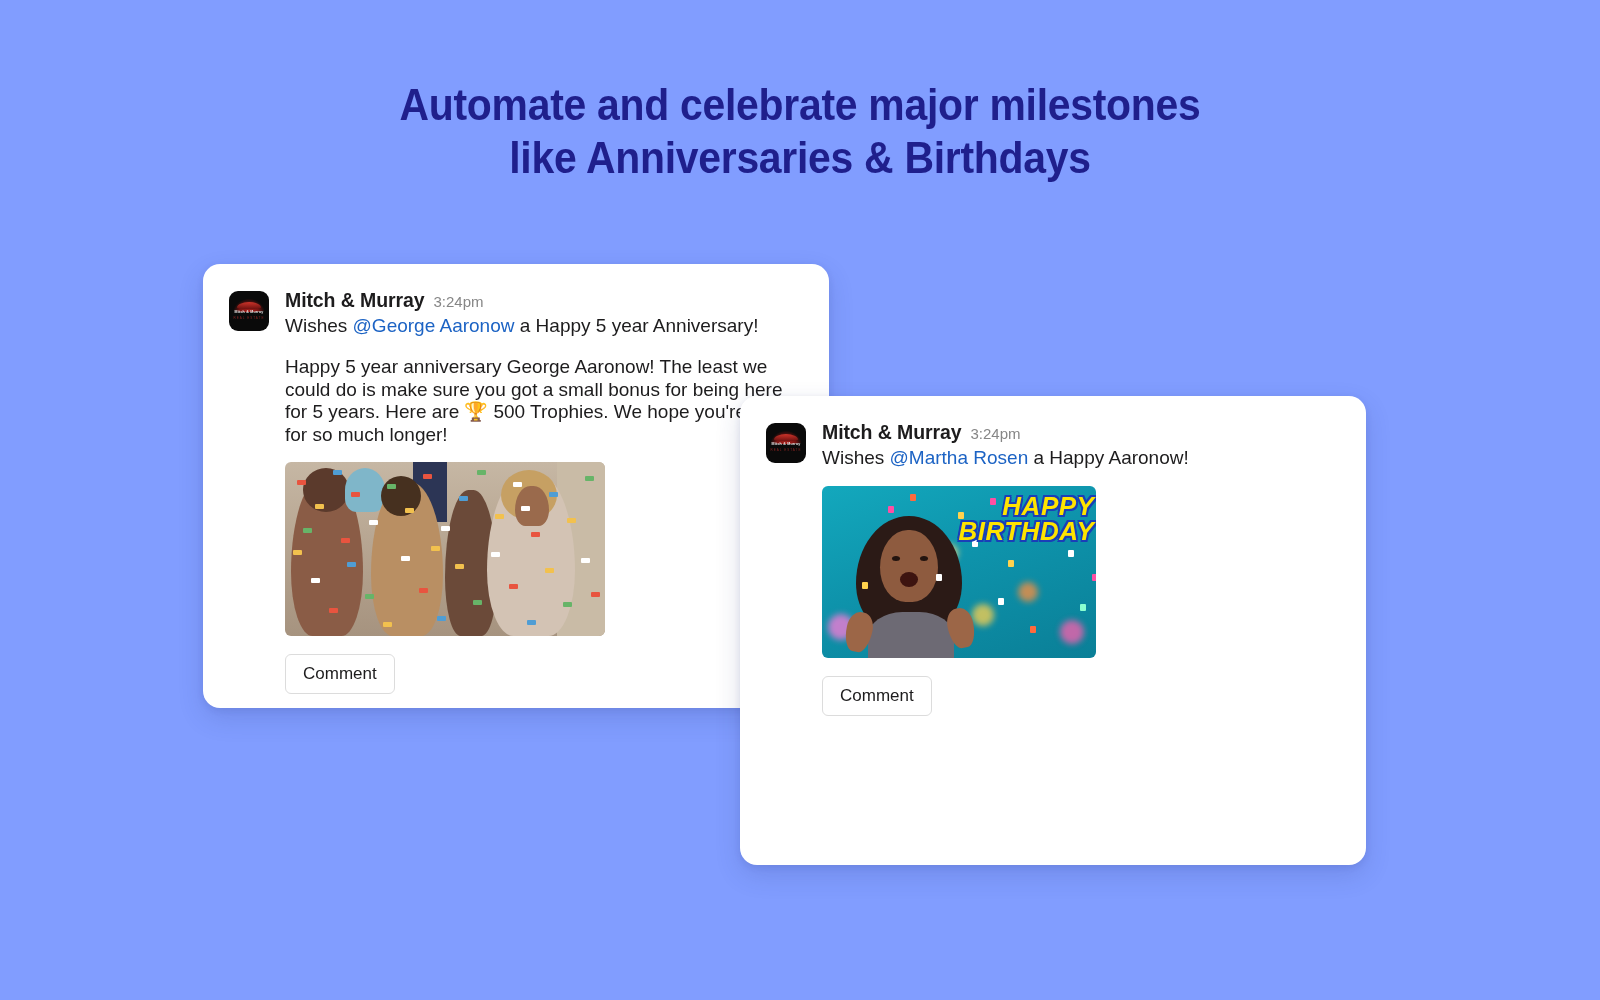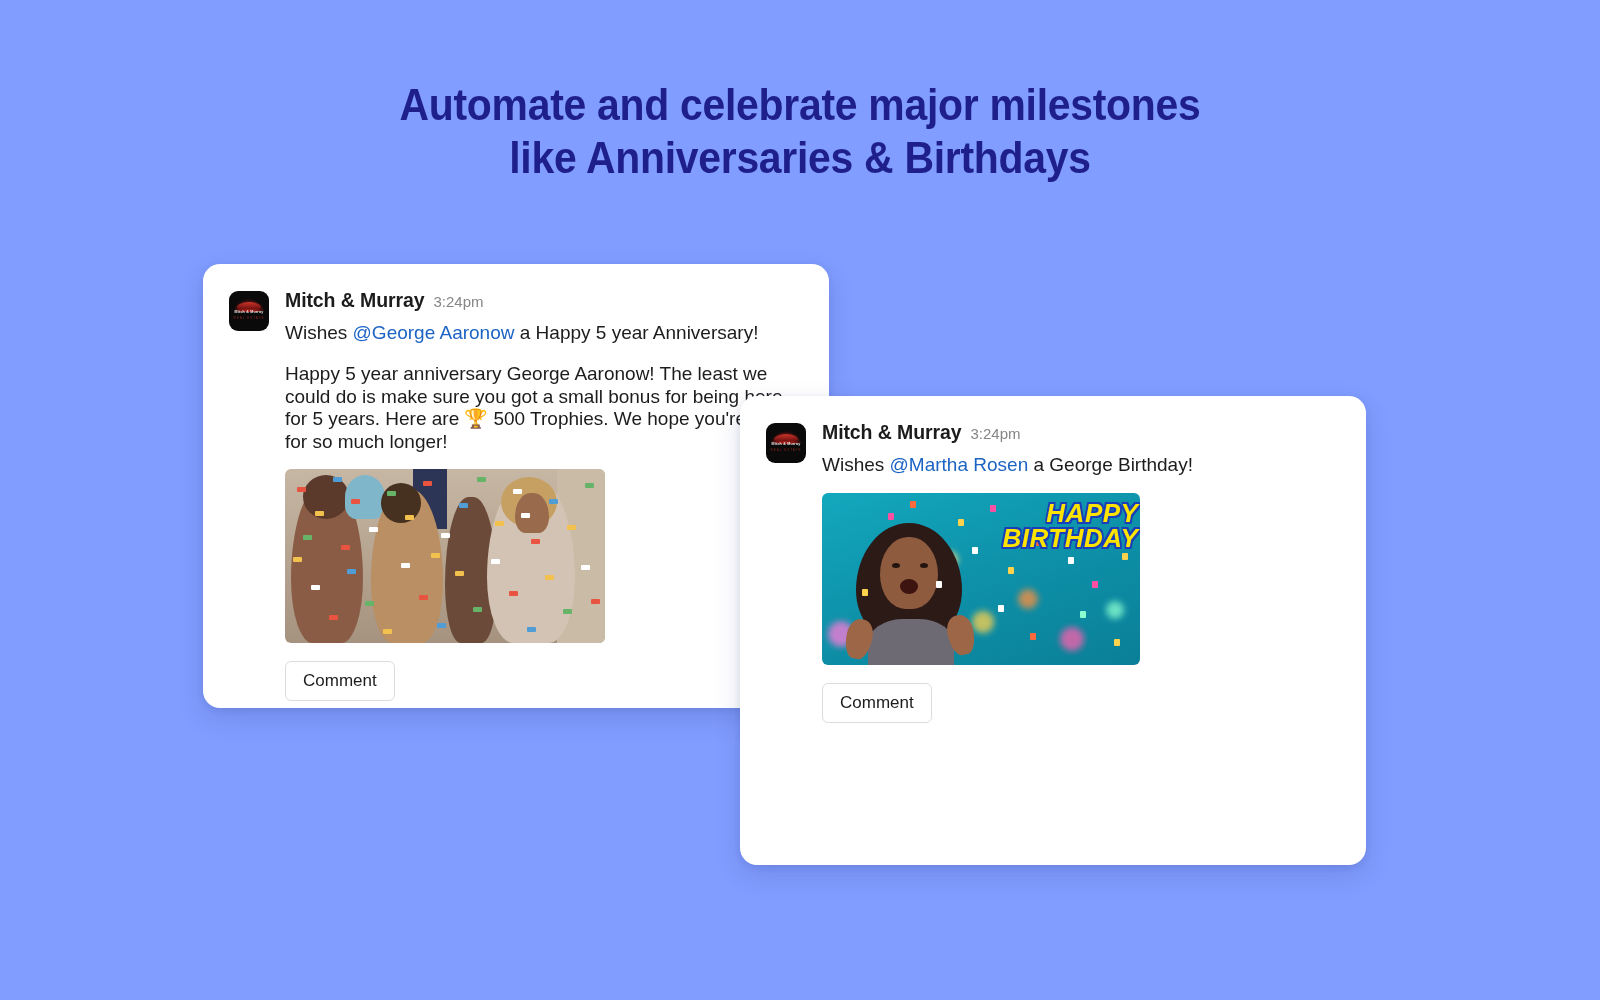--- a/index.html
+++ b/index.html
@@ -136,21 +136,21 @@
     font-size: 19.5px;
     color: #1d1c1d;
     letter-spacing: -0.1px;
   }
   .timestamp {
     font-size: 15px;
     color: #868686;
   }
 
   .wishes-line {
-    margin-top: 7px;
+    margin-top: 0;
     font-size: 19px;
     line-height: 25px;
     color: #1d1c1d;
   }
   .mention {
     color: #1c63c4;
     text-decoration: none;
     cursor: pointer;
   }
 
@@ -162,21 +162,21 @@
   }
 
   
   .media {
     margin-top: 16px;
     border-radius: 6px;
     overflow: hidden;
     position: relative;
   }
   #media-confetti { width: 320px; height: 174px; }
-  #media-birthday { width: 318px; height: 172px; }
+  #media-birthday { width: 274px; height: 172px; }
 
   
   .confetti-scene {
     position: absolute;
     inset: 0;
     background:
       linear-gradient(180deg, #c6b7a4 0%, #b9a894 40%, #a6937f 100%);
   }
   .c-person {
     position: absolute;
@@ -390,21 +390,21 @@
       </div>
 
       <div class="msg-body">
 
         <div class="name-row">
           <span class="sender-name">Mitch &amp; Murray</span>
           <span class="timestamp">3:24pm</span>
         </div>
 
         <div class="wishes-line">
-          <span>Wishes </span><a class="mention" href="#">@Martha Rosen</a><span> a George Birthday!</span>
+          <span>Wishes </span><a class="mention" href="#">@Martha Rosen</a><span> a Happy Aaronow!</span>
         </div>
 
 
         <div class="media" id="media-birthday">
           <div class="bd-scene">
             <div class="bokeh" style="left:6px;top:128px;width:26px;height:26px;background:#ff7ad9;"></div>
             <div class="bokeh" style="left:150px;top:118px;width:22px;height:22px;background:#ffd24d;"></div>
             <div class="bokeh" style="left:196px;top:96px;width:20px;height:20px;background:#ff8f3d;"></div>
             <div class="bokeh" style="left:238px;top:134px;width:24px;height:24px;background:#ff5fae;"></div>
             <div class="bokeh" style="left:118px;top:58px;width:18px;height:18px;background:#ffe27a;"></div>

